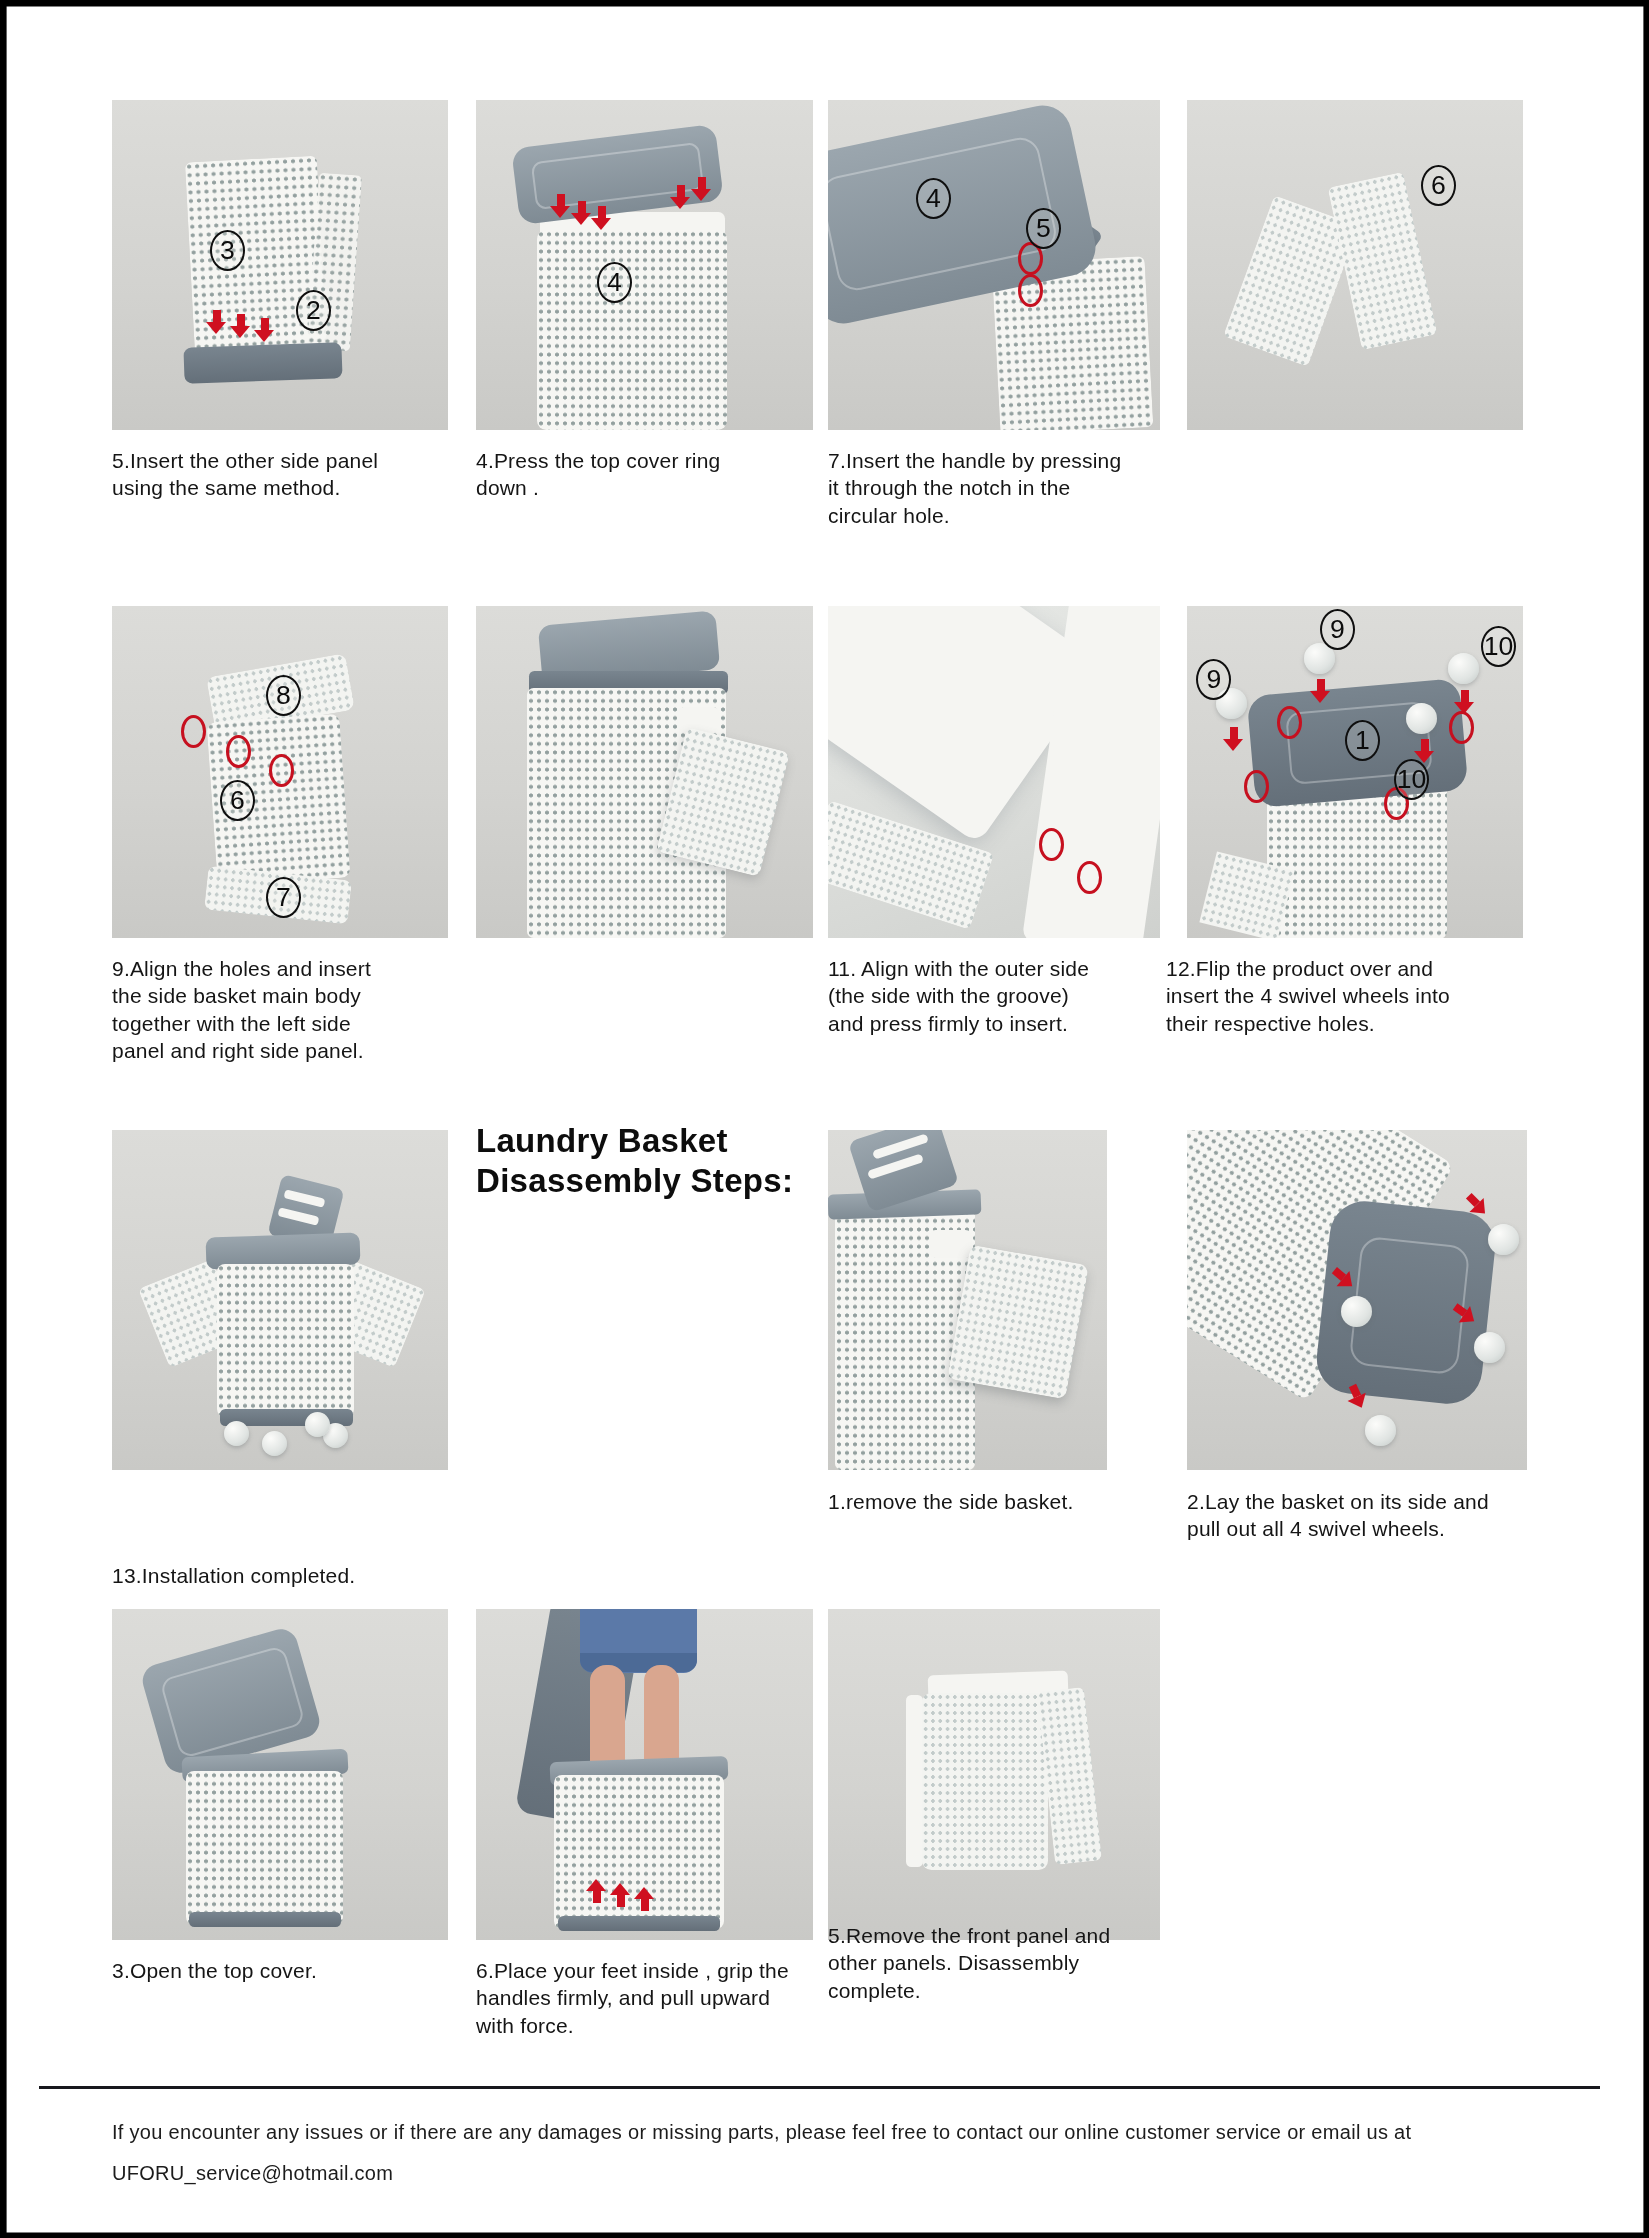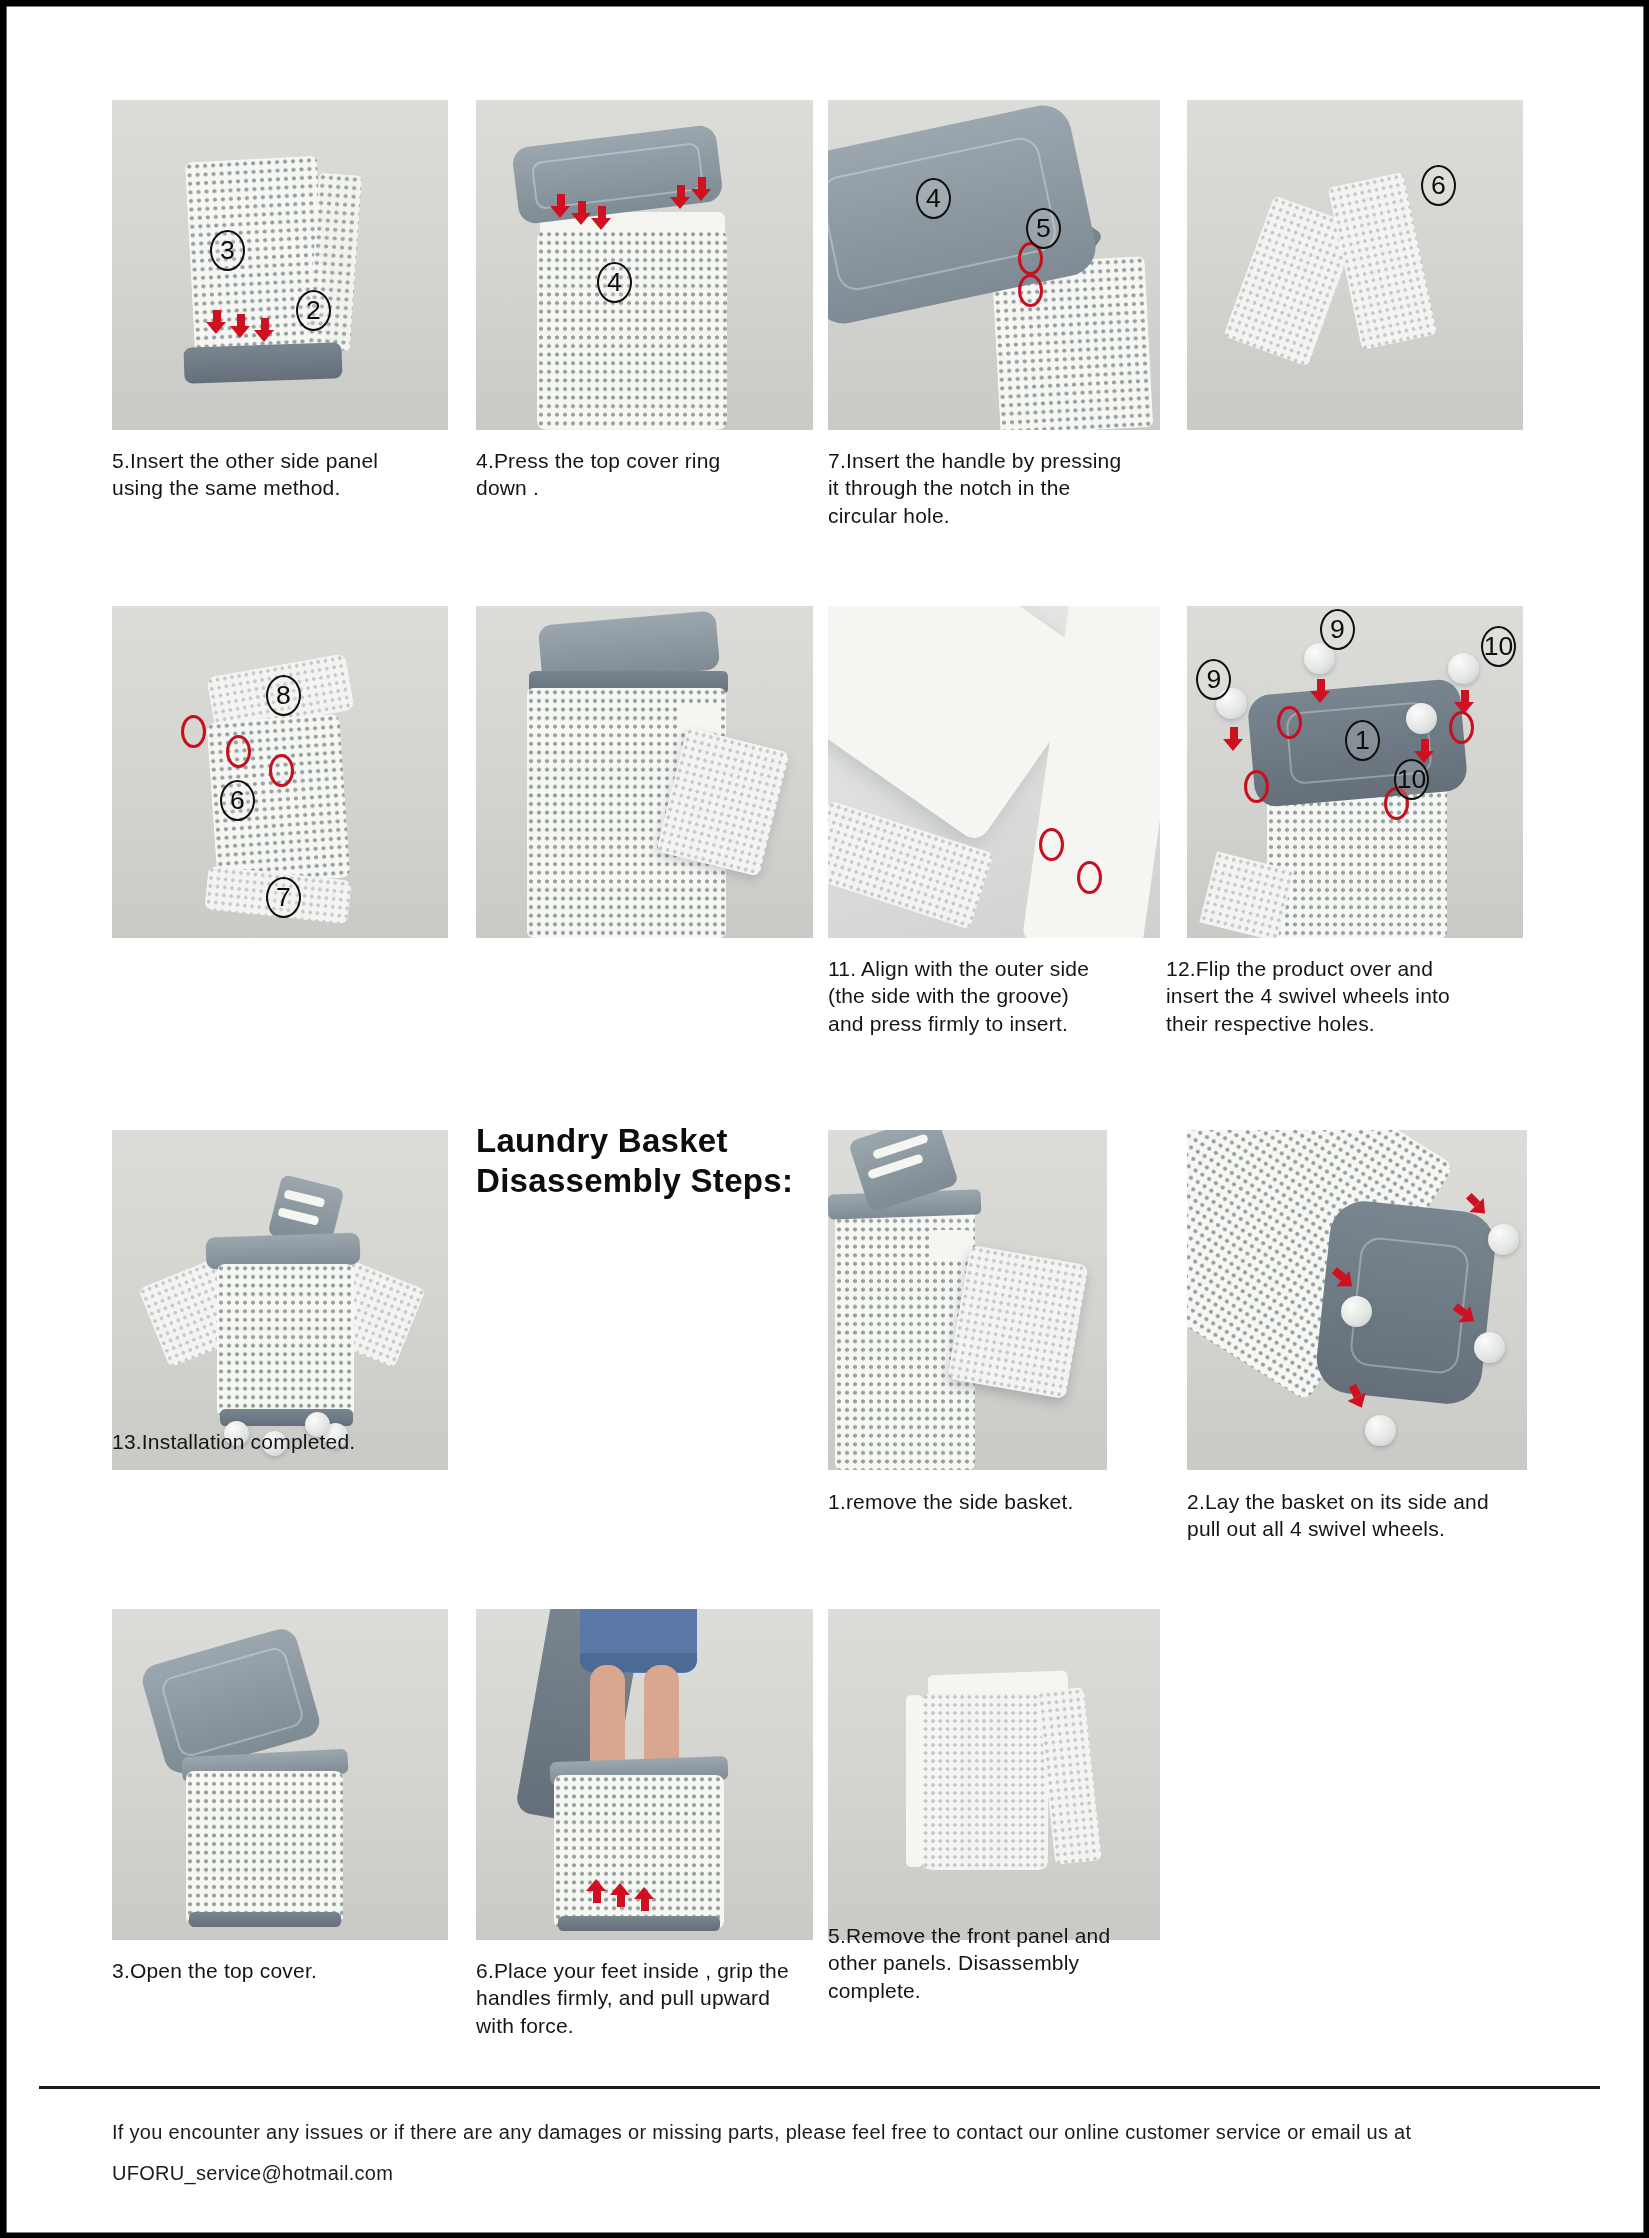--- a/index.html
+++ b/index.html
@@ -144,20 +144,24 @@
     <span class="ring" style="left:262px;top:105px"></span>
     <span class="ring" style="left:57px;top:164px"></span>
     <span class="ring" style="left:197px;top:181px"></span>
     <span class="cnum" style="left:133px;top:2.7px">9</span>
     <span class="cnum" style="left:294px;top:20px">10</span>
     <span class="cnum" style="left:9.3px;top:53px">9</span>
     <span class="cnum" style="left:158px;top:114px">1</span>
     <span class="cnum" style="left:207px;top:153px">10</span>
   </div>
 
+  <p class="caption" style="left:112px;top:955px;width:346px">9.Align the holes and insert
+the side basket main body
+together with the left side
+panel and right side panel.</p>
   <p class="caption" style="left:828px;top:955px;width:359px">11. Align with the outer side
 (the side with the groove)
 and press firmly to insert.</p>
   <p class="caption" style="left:1166px;top:955px;width:372px">12.Flip the product over and
 insert the 4 swivel wheels into
 their respective holes.</p>
 
   <div class="photo" style="left:112px;top:1130px;width:336px;height:340px">
     <div class="el gray" style="left:162px;top:51px;width:64px;height:62px;border-radius:8px;transform:rotate(14deg)"></div>
     <div class="el white" style="left:172px;top:64px;width:41px;height:8.6px;transform:rotate(14deg);border-radius:4px"></div>
@@ -193,21 +197,21 @@
     <span class="wheel" style="left:154px;top:166px"></span>
     <span class="wheel" style="left:301px;top:94px"></span>
     <span class="wheel" style="left:287px;top:202px"></span>
     <span class="wheel" style="left:178px;top:285px"></span>
     <span class="arrd" style="left:282px;top:64px;transform:rotate(-45deg)"></span>
     <span class="arrd" style="left:269px;top:174px;transform:rotate(-55deg)"></span>
     <span class="arrd" style="left:164px;top:255px;transform:rotate(-25deg)"></span>
     <span class="arrd" style="left:148px;top:138px;transform:rotate(-50deg)"></span>
   </div>
 
-  <p class="caption" style="left:112px;top:1428px;width:359px">13.Installation completed.</p>
+  <p class="caption" style="left:112px;top:1562px;width:359px">13.Installation completed.</p>
   <p class="caption" style="left:828px;top:1488px;width:346px">1.remove the side basket.</p>
   <p class="caption" style="left:1187px;top:1488px;width:426px">2.Lay the basket on its side and
 pull out all 4 swivel wheels.</p>
 
   <div class="photo" style="left:112px;top:1609px;width:336px;height:331px">
     <div class="el gray" style="left:39px;top:36px;width:160px;height:112px;border-radius:17.3px;transform:rotate(-16deg)"></div>
     <div class="el innerline" style="left:56px;top:52px;width:125px;height:78px;border-radius:13.3px;transform:rotate(-16deg)"></div>
     <div class="el gray" style="left:70px;top:144px;width:166px;height:25px;border-radius:6.6px;transform:rotate(-3deg)"></div>
     <div class="el dots" style="left:74px;top:162px;width:157px;height:154px;border-radius:8px"></div>
     <div class="el graydark" style="left:77px;top:303px;width:152px;height:14.6px;border-radius:5.3px"></div>

